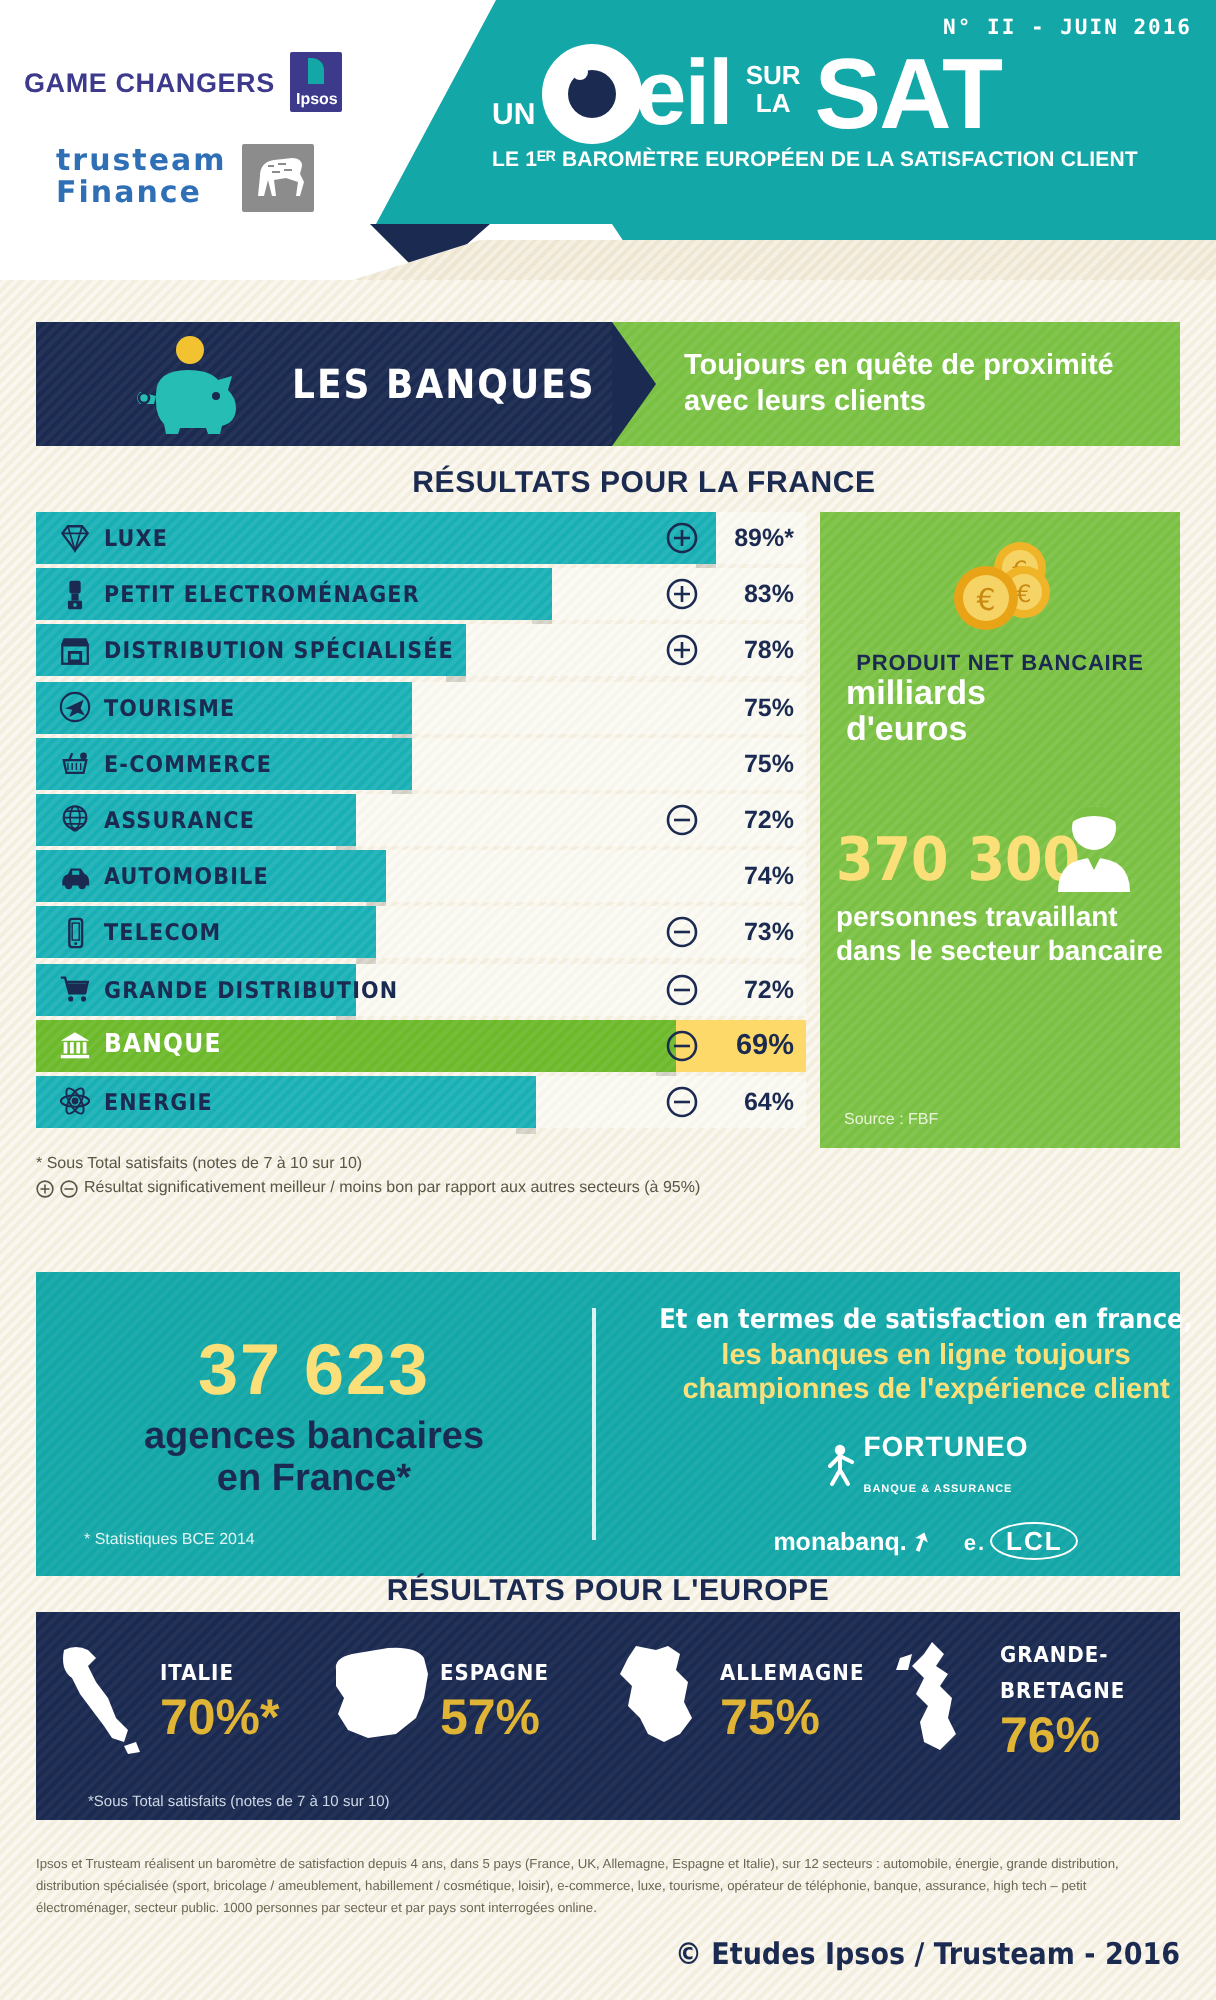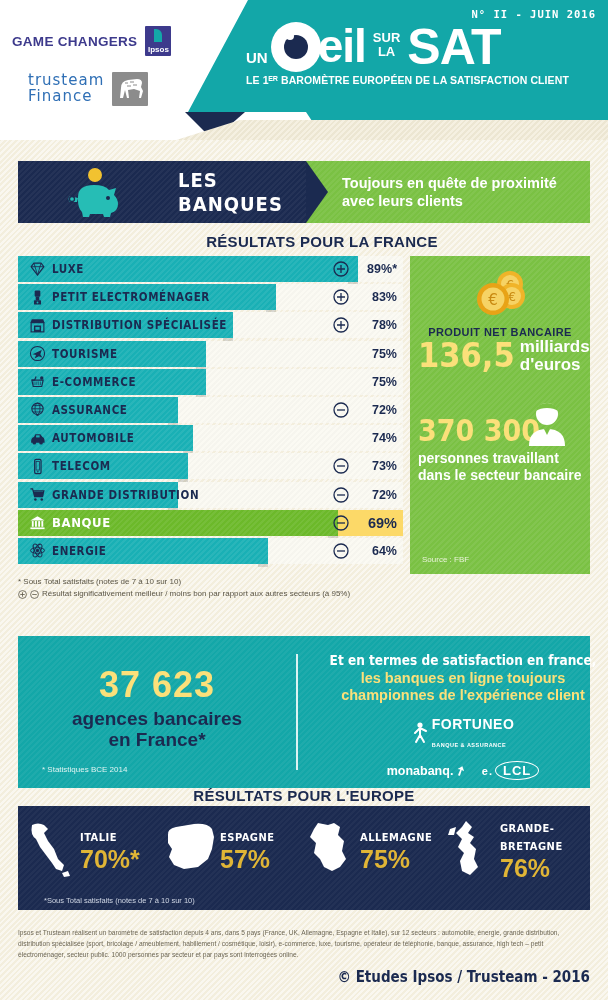--- a/index.html
+++ b/index.html
@@ -28,21 +28,21 @@
   .logos { position:absolute; left:12px; top:26px; width:190px; }
   .gc-row { display:flex; align-items:center; gap:8px; }
   .gc-text { color:#3d3a8c; font-weight:bold; font-size:13.5px; letter-spacing:0.3px; }
   .ipsos-box { width:26px; height:30px; background:#3d3a8c; color:#fff; position:relative;
                border-radius:1px; }
   .ipsos-box .i-mark { position:absolute; left:9px; top:3px; width:8px; height:13px;
                background:#13a7a8; border-radius:0 6px 0 0; }
   .ipsos-box .i-name { position:absolute; left:0; right:0; bottom:2px; text-align:center;
                font-size:8px; font-weight:bold; }
   .tt-row { display:flex; align-items:center; gap:8px; margin-top:16px; margin-left:16px; }
-  .tt-text { color:#2f6fb5; font-size:15px; font-weight:normal; line-height:1.05;
+  .tt-text { color:#2f6fb5; font-size:15px; font-weight:bold; line-height:1.05;
              font-family:"DejaVu Sans", sans-serif; letter-spacing:1px; }
   .zebra-box { width:36px; height:34px; background:#8c8c8c; position:relative; border-radius:1px; }
 
   .issue { position:absolute; right:12px; top:8px; color:#ffffff; font-size:10.5px;
            font-weight:bold; letter-spacing:1px; font-family:"DejaVu Sans Mono", monospace; }
 
   .title-wrap { position:absolute; left:246px; top:22px; width:352px; }
   .title-line { display:flex; align-items:center; gap:3px; }
   .t-un { color:#fff; font-size:15px; font-weight:bold; align-self:flex-end; margin-bottom:6px;}
   .eye { width:50px; height:50px; border-radius:50%; background:#fff; position:relative; flex:0 0 auto;}
@@ -52,21 +52,21 @@
                 background:#fff; }
   .t-eil { color:#fff; font-size:46px; font-weight:bold; line-height:0.9; letter-spacing:-1px; margin-left:-6px; }
   .t-sur { color:#fff; font-size:13px; font-weight:bold; line-height:1.05; text-align:center; margin:0 4px 4px 4px;}
   .t-sat { color:#fff; font-size:50px; font-weight:bold; line-height:0.85; letter-spacing:-1px;}
   .subtitle { color:#fff; font-size:10.5px; font-weight:bold; letter-spacing:0.1px; margin-top:2px; }
 
   
   .banner { position:absolute; left:18px; top:161px; width:572px; height:62px; display:flex; }
   .banner-left { width:288px; background:
         repeating-linear-gradient(135deg, rgba(255,255,255,0.045) 0 2px, rgba(0,0,0,0) 2px 4px), #1b2a50;
-        position:relative; display:flex; align-items:center;padding-left:32px; }
+        position:relative; display:flex; align-items:center; }
   .banner-arrow { position:absolute; right:-22px; top:0; width:22px; height:62px; background:#1b2a50;
         clip-path: polygon(0 0, 0 62px, 22px 31px); z-index:2;}
   .piggy { position:absolute; left:46px; top:6px; width:62px; height:50px; }
   .banner-title { color:#fff; font-size:20px; font-weight:bold; letter-spacing:1px;
                   margin-left:128px; font-family:"DejaVu Sans Condensed","Liberation Sans",sans-serif;}
   .banner-right { flex:1; background:
         repeating-linear-gradient(135deg, rgba(255,255,255,0.06) 0 2px, rgba(0,0,0,0) 2px 4px), #7ac143;
         display:flex; flex-direction:column; justify-content:center; padding-left:36px; }
   .banner-right div { color:#fff; font-size:14.5px; font-weight:bold; line-height:1.25; }
 
@@ -443,21 +443,20 @@
       <text x="44" y="21" font-size="12" text-anchor="middle" fill="#c98a12" font-family="DejaVu Sans, sans-serif">€</text>
       <ellipse cx="46" cy="28" rx="13" ry="13" fill="#f0b429"></ellipse>
       <ellipse cx="46" cy="28" rx="9" ry="9" fill="#f6d365"></ellipse>
       <text x="46" y="33" font-size="12" text-anchor="middle" fill="#c98a12" font-family="DejaVu Sans, sans-serif">€</text>
       <ellipse cx="27" cy="31" rx="16" ry="16" fill="#e8a317"></ellipse>
       <ellipse cx="27" cy="31" rx="11.5" ry="11.5" fill="#f6d365"></ellipse>
       <text x="27" y="37" font-size="15" text-anchor="middle" fill="#c98a12" font-family="DejaVu Sans, sans-serif">€</text>
     </svg>
     <div class="gp-label">PRODUIT NET BANCAIRE</div>
     <div class="gp-big1">
-      <span class="num">136,5</span>
       <span class="unit">
         <span>milliards</span><br>
         <span>d'euros</span>
       </span>
     </div>
     <div class="gp-big2">
       <span class="num">370 300</span>
       <svg class="person" viewBox="0 0 46 46">
         <circle cx="23" cy="14" r="11" fill="#ffffff"></circle>
         <path d="M12 11 Q14 3 23 3 Q32 3 34 11 Q30 8 23 8 Q16 8 12 11 Z" fill="#7ac143"></path>

